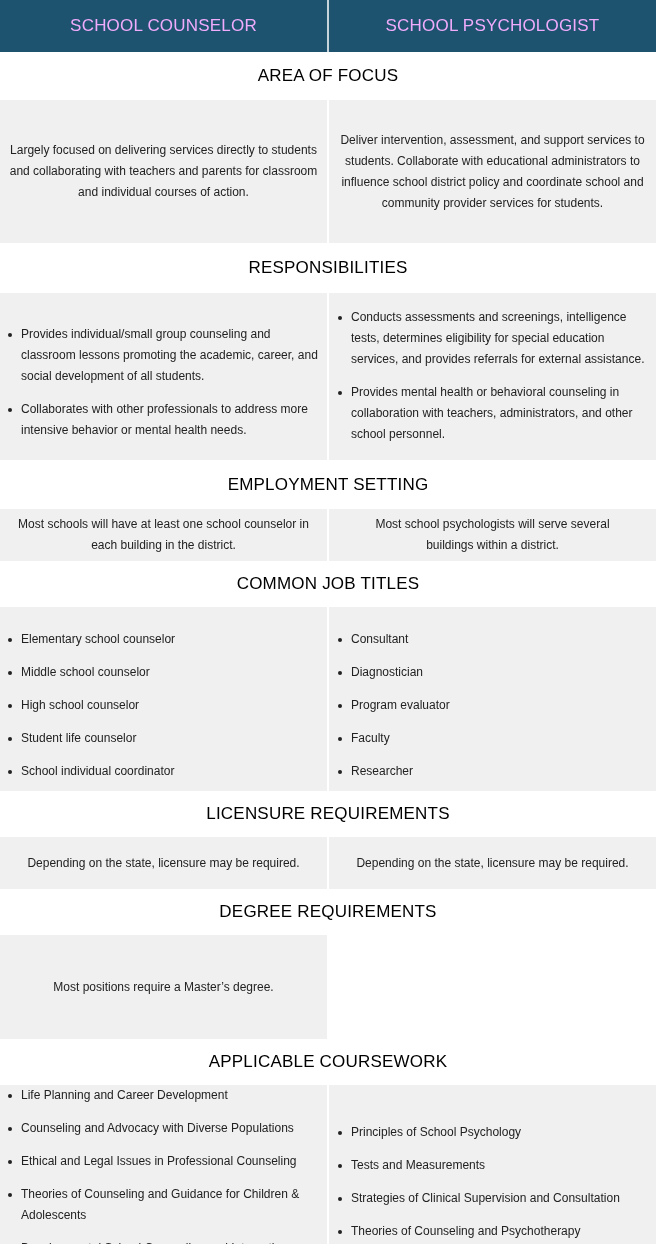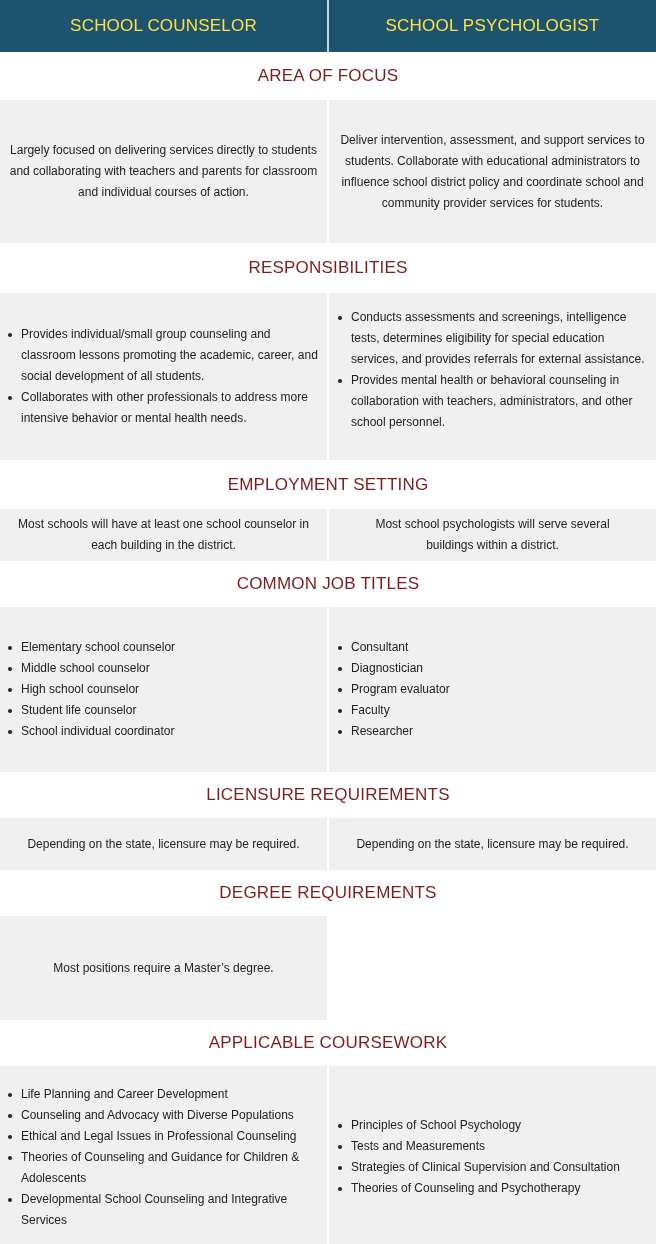--- a/index.html
+++ b/index.html
@@ -1,30 +1,30 @@
 <!DOCTYPE html>
 <html><head>
   <meta charset="utf-8">
   <style>
     * { box-sizing: border-box; margin: 0; padding: 0; }
     html, body { width: 656px; height: 1244px; background: #ffffff; overflow: hidden; }
     body { font-family: "Liberation Sans", sans-serif; color: #1a1a1a; }
     .page { width: 656px; }
     .header { display: flex; height: 52px; background: #1d536f; }
-    .header .hcell { flex: 1; display: flex; align-items: center; justify-content: center; color: #fde047; font-size: 17px; font-weight: 500; letter-spacing: 0.2px; }
+    .header .hcell { flex: 1; display: flex; align-items: center; justify-content: center; color: #f0abfc; font-size: 17px; font-weight: 500; letter-spacing: 0.2px; }
     .header .hdiv { width: 2px; background: #c7d3da; }
-    .section-title { display: flex; align-items: center; justify-content: center; background: #ffffff; font-size: 17px; color: #7f1d1d; letter-spacing: 0.2px; }
+    .section-title { display: flex; align-items: center; justify-content: center; background: #ffffff; font-size: 17px; color: #000000; letter-spacing: 0.2px; }
     .row { display: flex; background: #ffffff; }
     .cell { flex: 1; background: #f0f0f0; display: flex; align-items: center; justify-content: center; font-size: 12px; line-height: 21px; color: #222; }
     .cell.left { width: 327px; flex: none; }
     .cell.right { width: 327px; flex: none; }
     .gap { width: 2px; background: #ffffff; }
     .cell p { text-align: center; padding: 0 8px; }
     .cell ul { list-style: none; width: 100%; padding-left: 8px; padding-right: 6px; }
-    .cell ul li { position: relative; padding-left: 13px; }
+    .cell ul li { position: relative; padding-left: 13px; margin-top: 12px; }
     .cell ul li::before { content: ""; position: absolute; left: 0; top: 9px; width: 4px; height: 4px; border-radius: 50%; background: #222; }
     .cell.right ul { padding-left: 9px; }
   </style>
 </head>
 <body>
 
 <div class="page">
 
   <div class="header">
     <div class="hcell">SCHOOL COUNSELOR</div>
@@ -65,21 +65,21 @@
     <div class="cell left">
       <p style="padding:0 14px">Most schools will have at least one school counselor in each building in the district.</p>
     </div>
     <div class="gap"></div>
     <div class="cell right">
       <p style="padding:0 30px">Most school psychologists will serve several buildings within a district.</p>
     </div>
   </div>
 
   <div class="section-title" style="height:46px">COMMON JOB TITLES</div>
-  <div class="row" style="height:165px">
+  <div class="row" style="height:184px">
     <div class="cell left">
       <ul>
         <li>Elementary school counselor</li>
         <li>Middle school counselor</li>
         <li>High school counselor</li>
         <li>Student life counselor</li>
         <li>School individual coordinator</li>
       </ul>
     </div>
     <div class="gap"></div>

